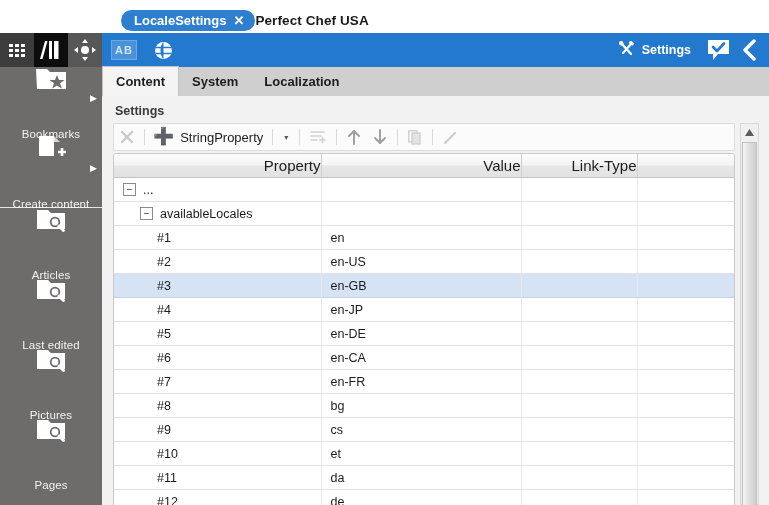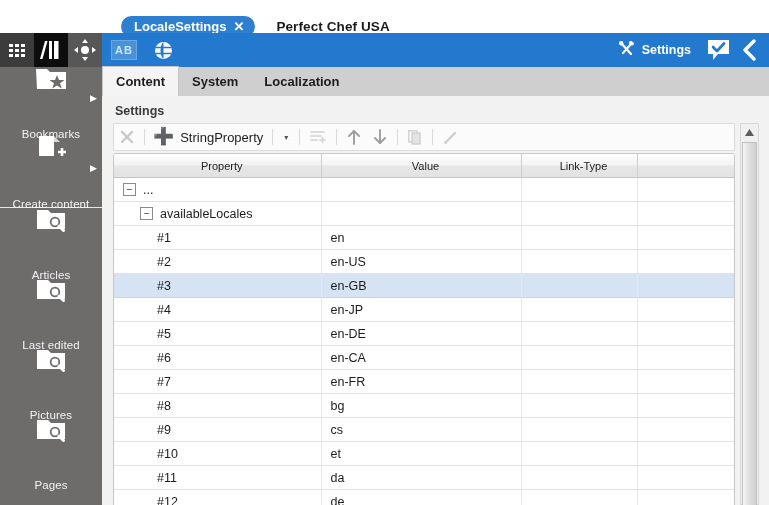--- a/index.html
+++ b/index.html
@@ -6,31 +6,31 @@
   body{
     width:769px;height:505px;overflow:hidden;
     font-family:"Liberation Sans", sans-serif;
     background:#ffffff;
     -webkit-font-smoothing:antialiased;
   }
   #app{position:relative;width:769px;height:505px;overflow:hidden;background:#fff;}
 
   
   .tabstrip{
-    position:absolute;left:0;top:10px;width:664px;height:33px;background:#ffffff;
+    position:absolute;left:0;top:4px;width:664px;height:33px;background:#ffffff;
     display:flex;align-items:center;
   }
   .doc-tab{
     margin-left:121px;height:21px;border-radius:11px;background:#2f7fd1;
     color:#fff;display:flex;align-items:center;gap:7px;padding:0 11px 0 13px;
     font-size:13px;font-weight:bold;cursor:pointer;
   }
   .doc-tab .close-x{font-size:13px;font-weight:bold;line-height:1;}
   .doc-title{
-    margin-left:21px;font-size:13.5px;font-weight:bold;color:#1b1b1b;letter-spacing:.1px;
+    font-size:13.5px;font-weight:bold;color:#1b1b1b;letter-spacing:.1px;
   }
 
   
   .globalbar{position:absolute;left:0;top:33px;width:769px;height:40px;}
   .gb-left{position:absolute;left:0;top:0;height:34px;display:flex;}
   .gb-btn{width:34px;height:34px;display:flex;align-items:center;justify-content:center;cursor:pointer;}
   .gb-grid{background:#3c3c3c;}
   .gb-logo{background:#0d0d0d;}
   .gb-move{background:#575757;}
   .gb-blue{
@@ -84,21 +84,21 @@
   .tb-add .txt{font-size:13px;color:#1d1d1d;}
   .tb-caret{padding:0 7px;cursor:pointer;font-size:8px;color:#555;}
 
   
   .gridwrap{
     position:absolute;left:11px;top:57px;right:34px;bottom:-4px;
     background:#fff;border:1px solid #c8c8c8;border-radius:3px 3px 0 0;overflow:hidden;
   }
   table.grid{border-collapse:collapse;width:100%;table-layout:fixed;}
   table.grid th{
-    height:23px;padding:0 0 0 9px;text-align:center;font-size:11px;font-weight:normal;color:#1d1d1d;
+    height:23px;padding:0 0 0 9px;text-align:right;font-size:15px;font-weight:normal;color:#1d1d1d;
     background:linear-gradient(180deg,#fdfdfd 0%,#f3f3f3 48%,#e7e7e7 52%,#e2e2e2 100%);
     border-right:1px solid #cfcfcf;border-bottom:1px solid #c4c4c4;
   }
   table.grid th:last-child{border-right:none;}
   table.grid td{
     height:23px;padding:0;font-size:12.5px;color:#1b1b1b;
     border-bottom:1px solid #e2e2e2;border-right:1px solid #e8e8e8;
     white-space:nowrap;overflow:hidden;
   }
   table.grid td:last-child{border-right:none;}

